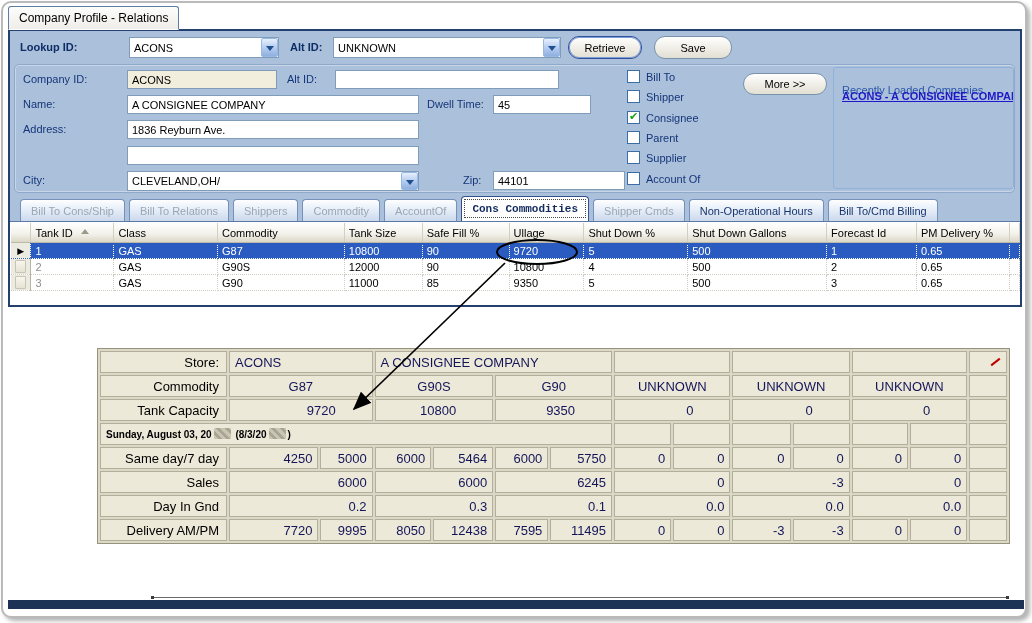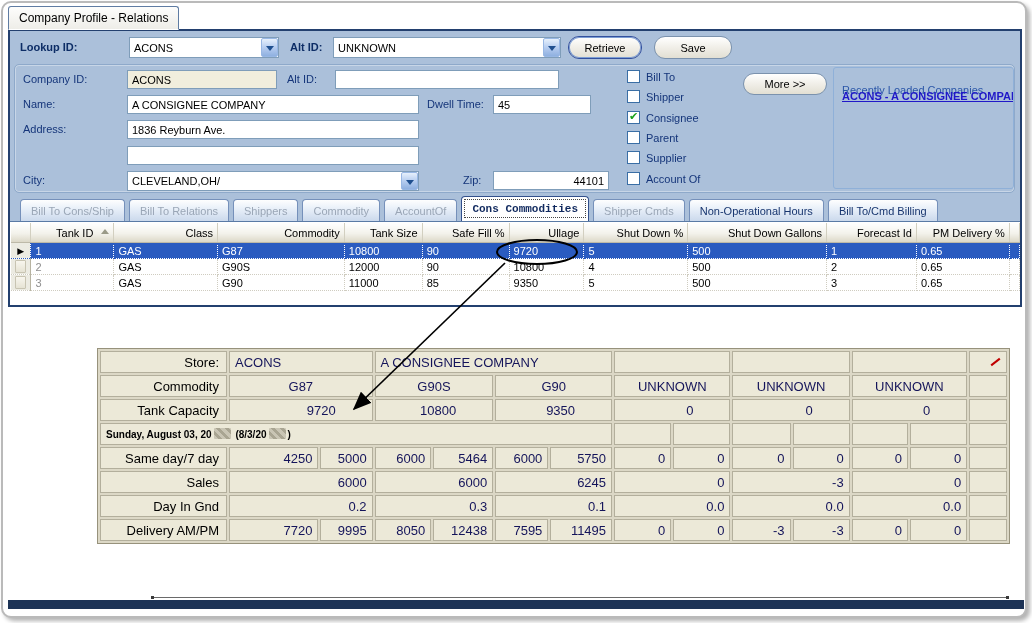--- a/index.html
+++ b/index.html
@@ -61,21 +61,21 @@
   .tab.disabled { color:#9aa6b6; }
   .tab.active { background:#fff; font-weight:bold; color:#10295e; height:25px;
                 border-color:#33508c; outline:1px dotted #444; outline-offset:-4px;font-family:Liberation Mono, monospace; }
 
   
   .grid-area { position:absolute; left:0; right:0; top:190px; bottom:0; background:#fff;
                border-top:1px solid #5a7aa5; overflow:hidden; }
   table.grid { border-collapse:collapse; table-layout:fixed; margin:1px 0 0 1px; }
   table.grid th { background:linear-gradient(#ffffff,#f3f2eb 55%,#dcd8c8);
                   border-right:1px solid #d2cfc0; border-bottom:1px solid #bdb9a8;
-                  font:11px "Liberation Sans",sans-serif; font-weight:normal; text-align:right;
+                  font:11px "Liberation Sans",sans-serif; font-weight:normal; text-align:left;
                   padding:4px 4px 3px 4px; white-space:nowrap; overflow:hidden; }
   table.grid td { font:11px "Liberation Sans",sans-serif; color:#000; padding:1px 4px; height:16px;
                   border-right:1px dotted #cfccc0; border-bottom:1px dotted #cfccc0; white-space:nowrap; overflow:hidden; }
   table.grid td.ind { background:#ecebe2; border-right:1px solid #b7b3a1; border-bottom:1px dotted #cfccc0; padding:0 2px; }
   table.grid td.ind .mini { display:block; width:11px; height:13px; margin:0 auto;
                   background:linear-gradient(#f8f6ee,#e6e3d4); border:1px solid #c8c4b2; border-radius:1px; }
   table.grid td.ind.cur::after { content:"\25B6"; font-size:9px; color:#000; display:block; text-align:center; }
   table.grid tr.selected td { background:#2a5bc0; color:#fff; border-right:1px dotted #2a5bc0; border-bottom:1px dotted #2a5bc0; }
   table.grid tr.selected td.ind { background:#ecebe2; }
   table.grid td.dim { color:#8f8f8f; }
@@ -151,21 +151,21 @@
     <span class="lbl" style="left:8px;top:58px">Address:</span>
     <input class="field" style="left: 112px; top: 55px; width: 292px;" value="1836 Reyburn Ave.">
     <input class="field" style="left: 112px; top: 81px; width: 292px;" value="">
 
     <span class="lbl" style="left:8px;top:109px">City:</span>
     <div class="combo" style="left:112px;top:106px;width:292px;height:20px">
       <input value="CLEVELAND,OH/" style="">
       <span class="dd"></span>
     </div>
     <span class="lbl" style="left:448px;top:109px">Zip:</span>
-    <input class="field" style="left: 478px; top: 106px; width: 116px; text-align: right;" value="44101">
+    <input class="field" style="left: 478px; top: 106px; width: 132px;" value="44101">
 
     <div class="cb" style="left:612px;top:5px">
         <span class="box"></span>
         <span>Bill To</span>
       </div>
     <div class="cb" style="left:612px;top:25px">
         <span class="box"></span>
         <span>Shipper</span>
       </div>
     <div class="cb checked" style="left:612px;top:46px">

